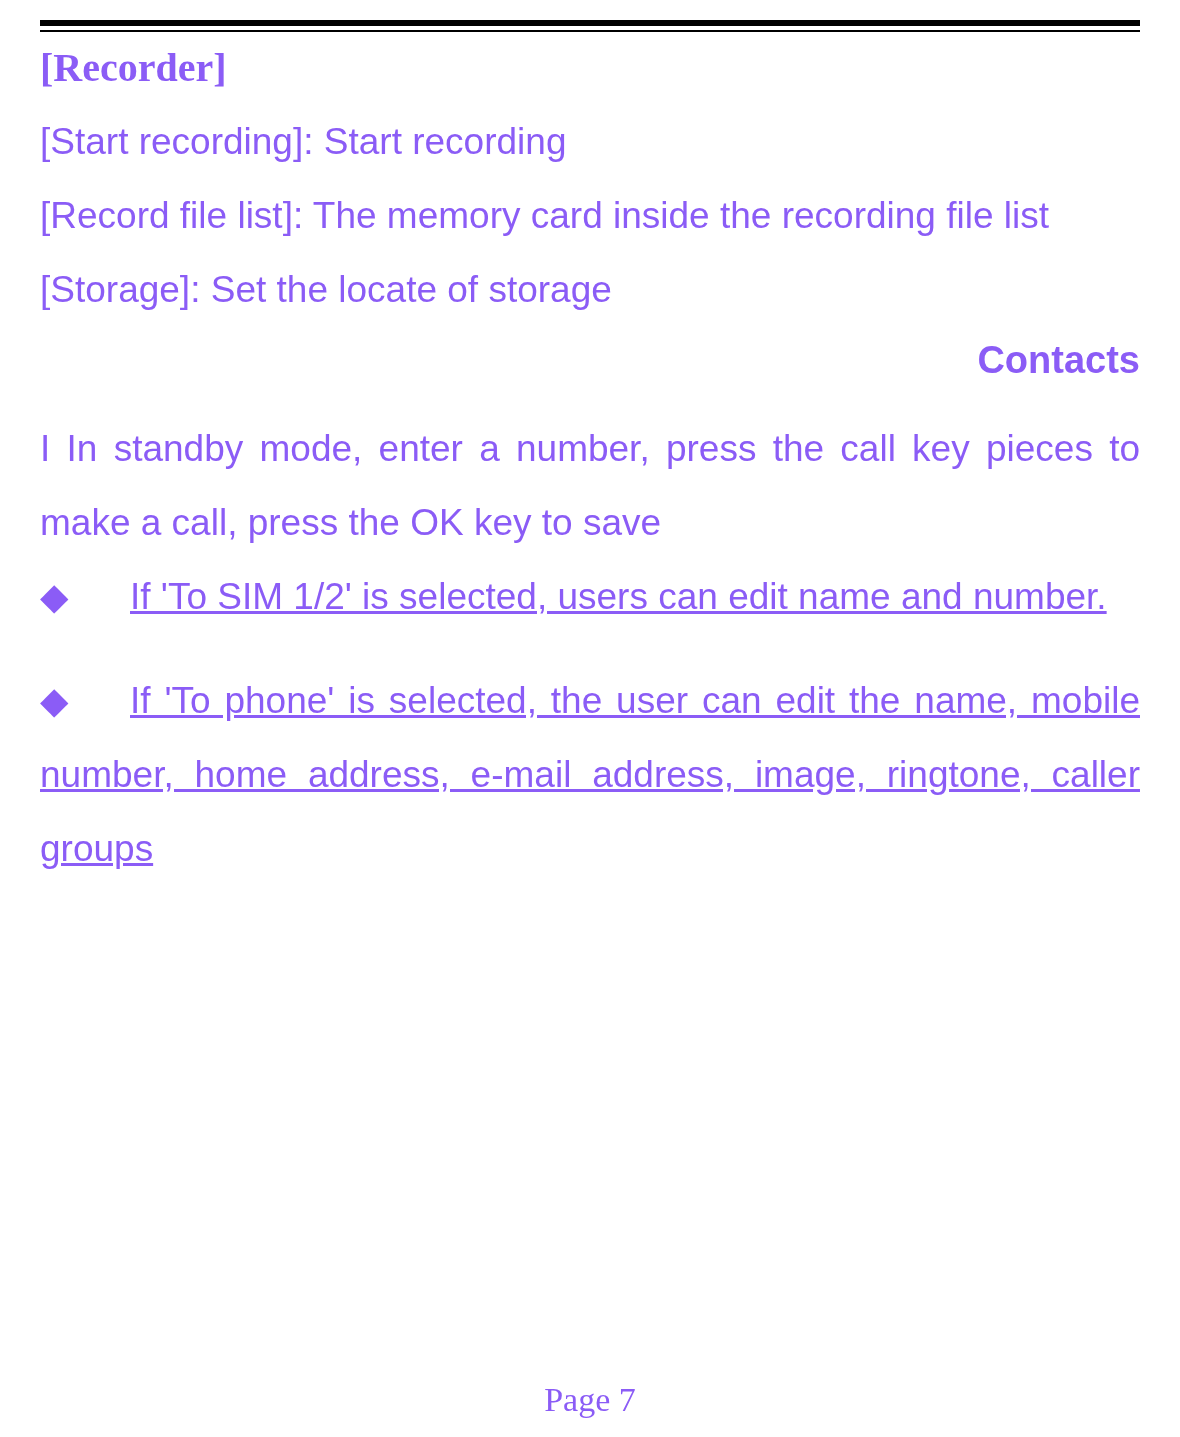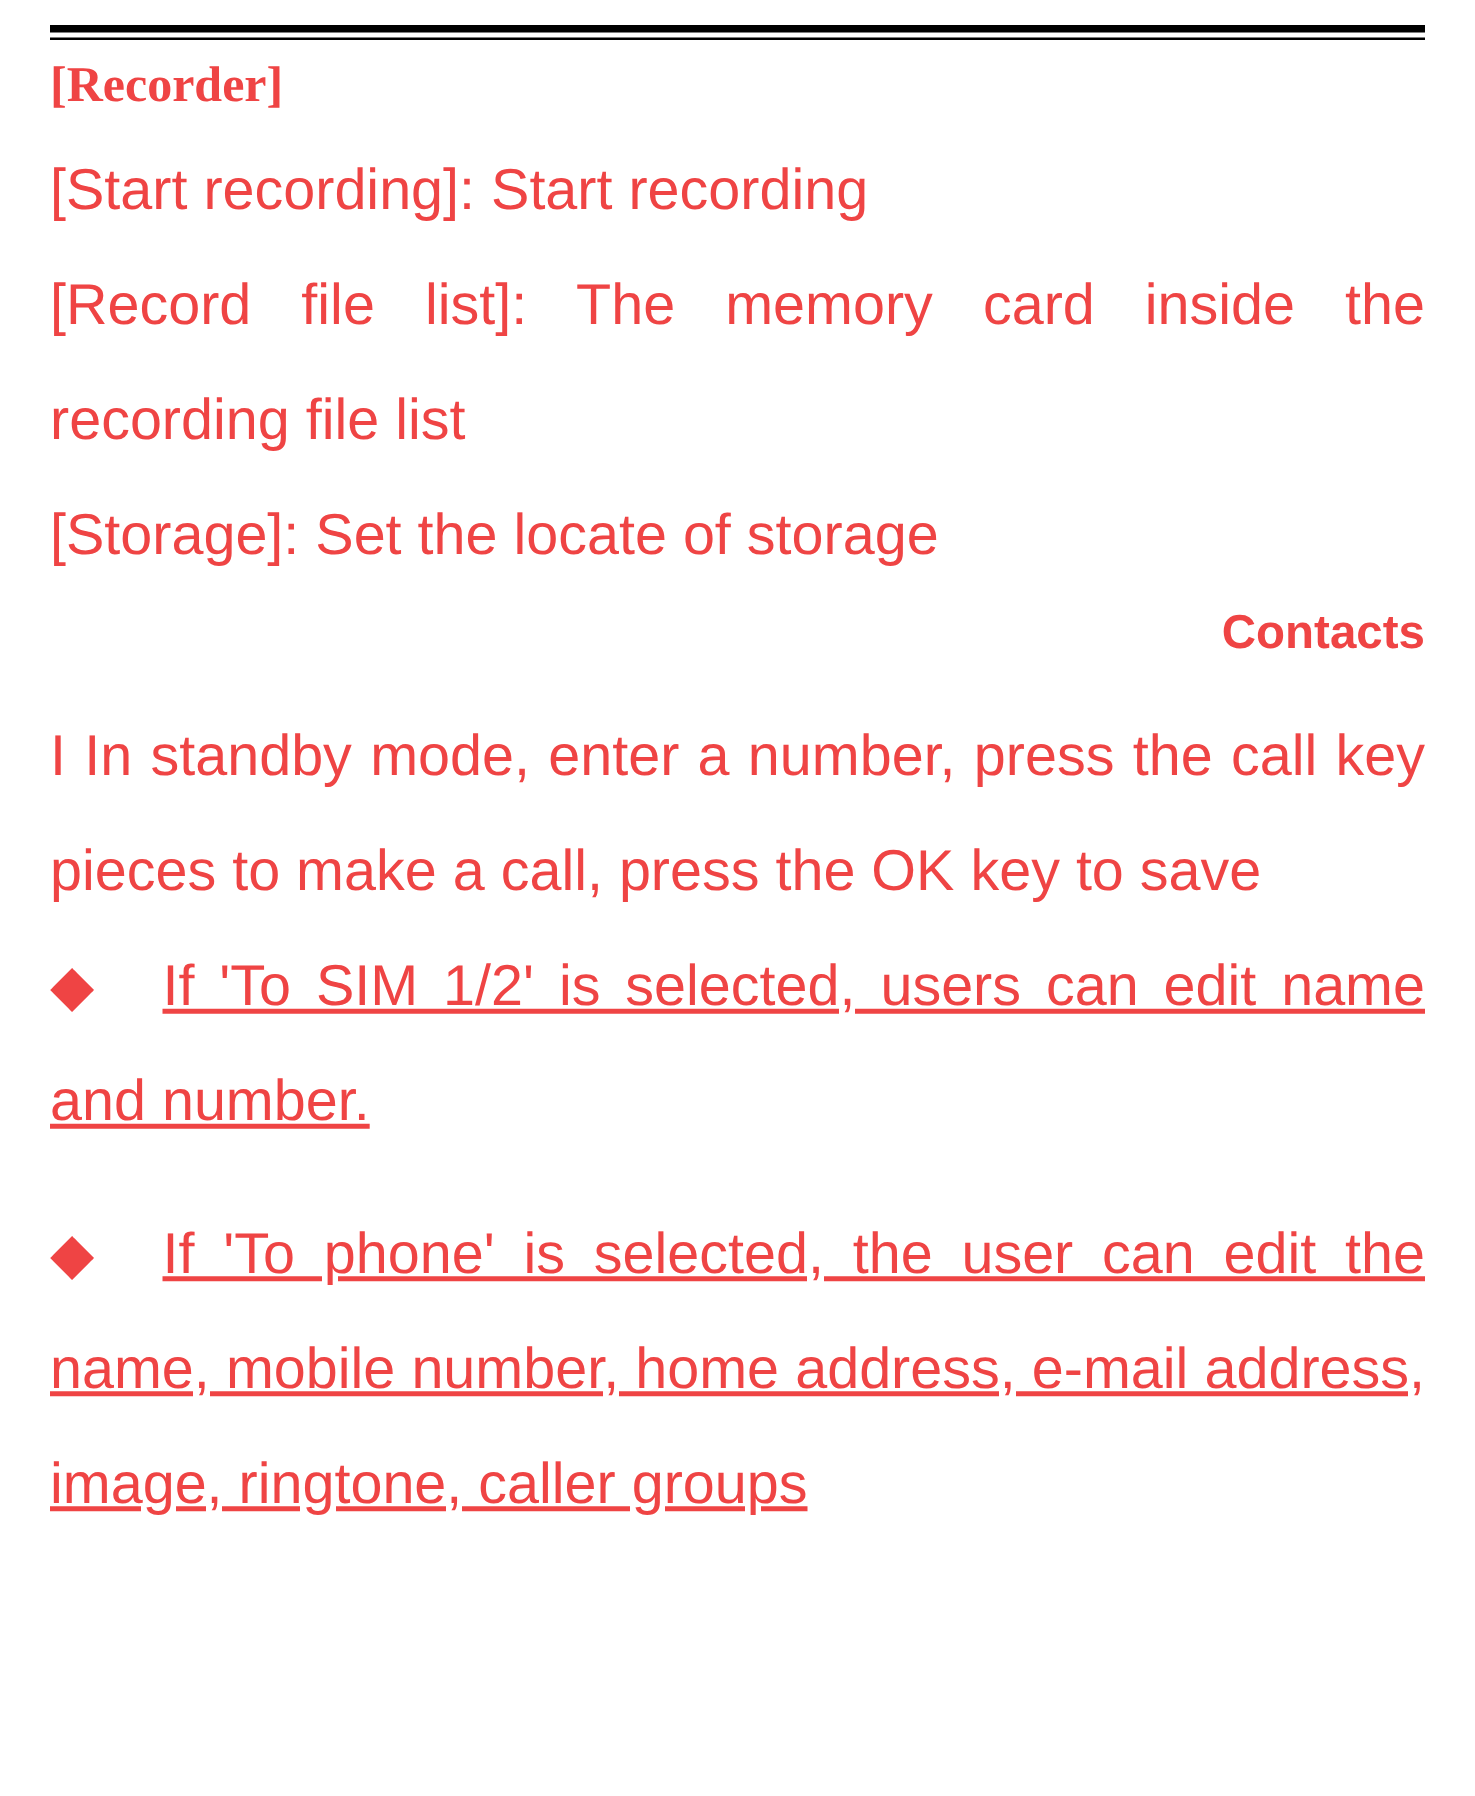--- a/index.html
+++ b/index.html
@@ -7,36 +7,36 @@
     padding: 0;
     background: #fff;
   }
   .page {
     width: 1180px;
     min-height: 1437px;
     box-sizing: border-box;
     padding: 20px 40px 0 40px;
     position: relative;
     font-family: Arial, Helvetica, sans-serif;
-    color: #ef4444;
+    color: #8b5cf6;
   }
   .top-rule {
     border-top: 6px solid #000;
     border-bottom: 2px solid #000;
     height: 4px;
     margin-bottom: 6px;
   }
   .section-heading {
     font-family: "Times New Roman", Times, serif;
     font-weight: bold;
     font-size: 40px;
     margin: 12px 0 14px 0;
   }
   .body-text {
-    font-size: 46px;
+    font-size: 37px;
     line-height: 2.0;
   }
   .def-line {
     text-align: justify;
   }
   .contacts-heading {
     font-weight: bold;
     font-size: 38px;
     text-align: right;
     margin: 12px 0 30px 0;
@@ -92,14 +92,15 @@
     <p class="bullet-flow">
       <span style="display:inline-block; width:90px;">◆</span><span>If 'To SIM 1/2' is selected, users can edit name and number.</span>
     </p>
 
     <p class="bullet-flow">
       <span style="display:inline-block; width:90px;">◆</span><span>If 'To phone' is selected, the user can edit the name, mobile number, home address, e-mail address, image, ringtone, caller groups</span>
     </p>
 
   </div>
 
+  <div class="footer">Page 7</div>
 
 </div>
 
 </body></html>

